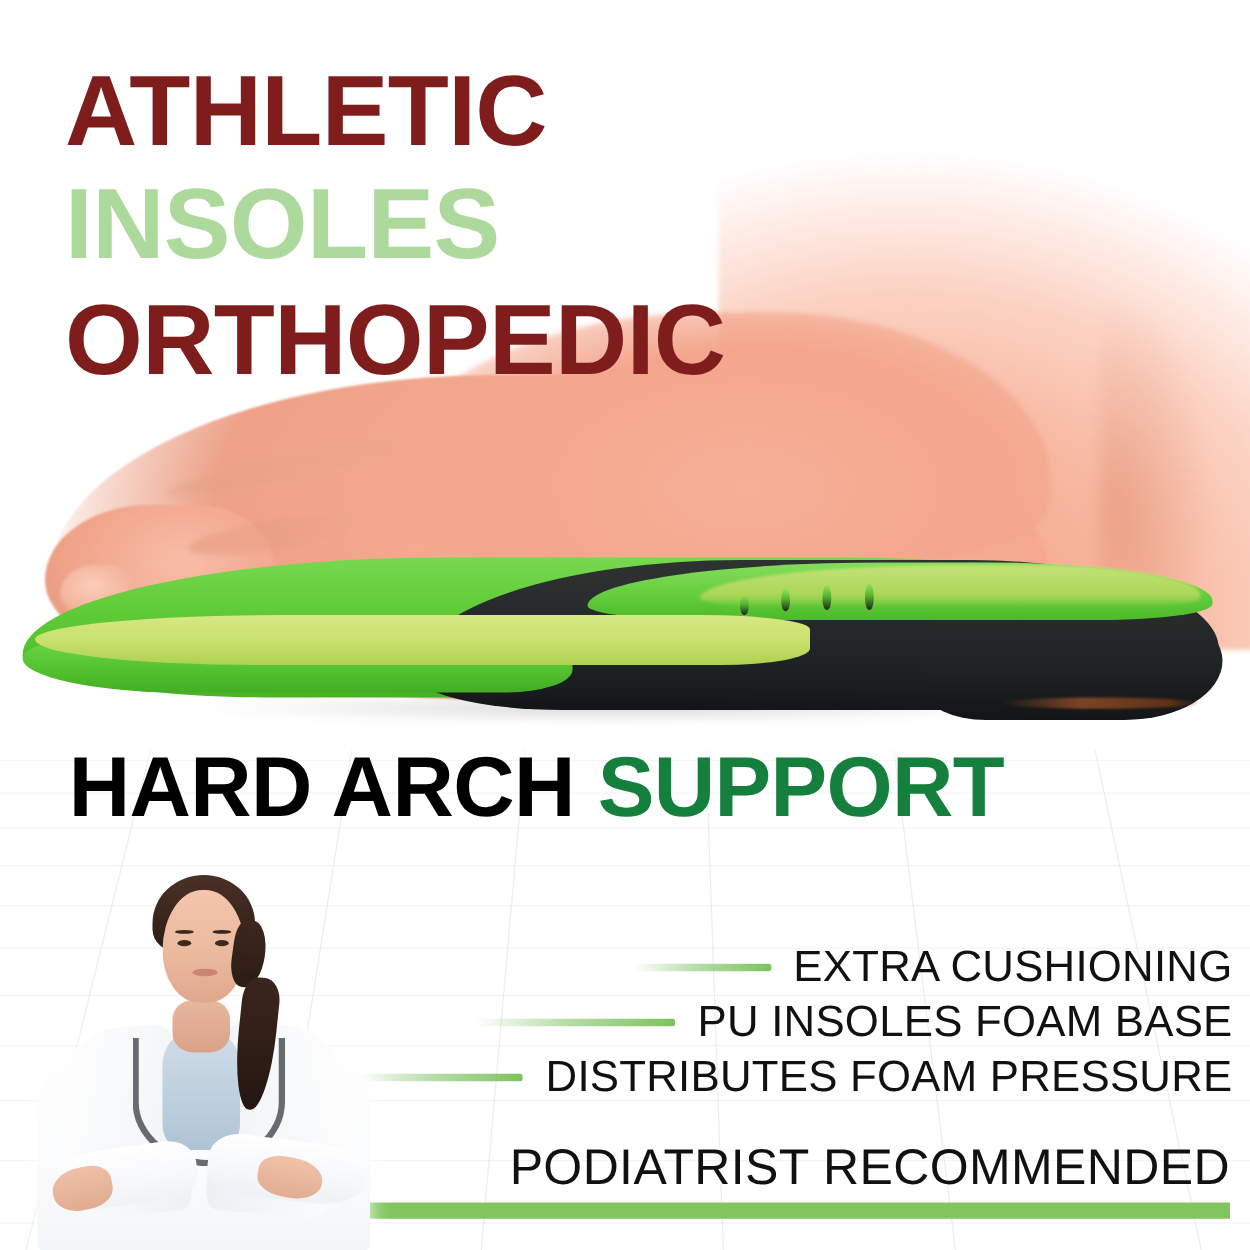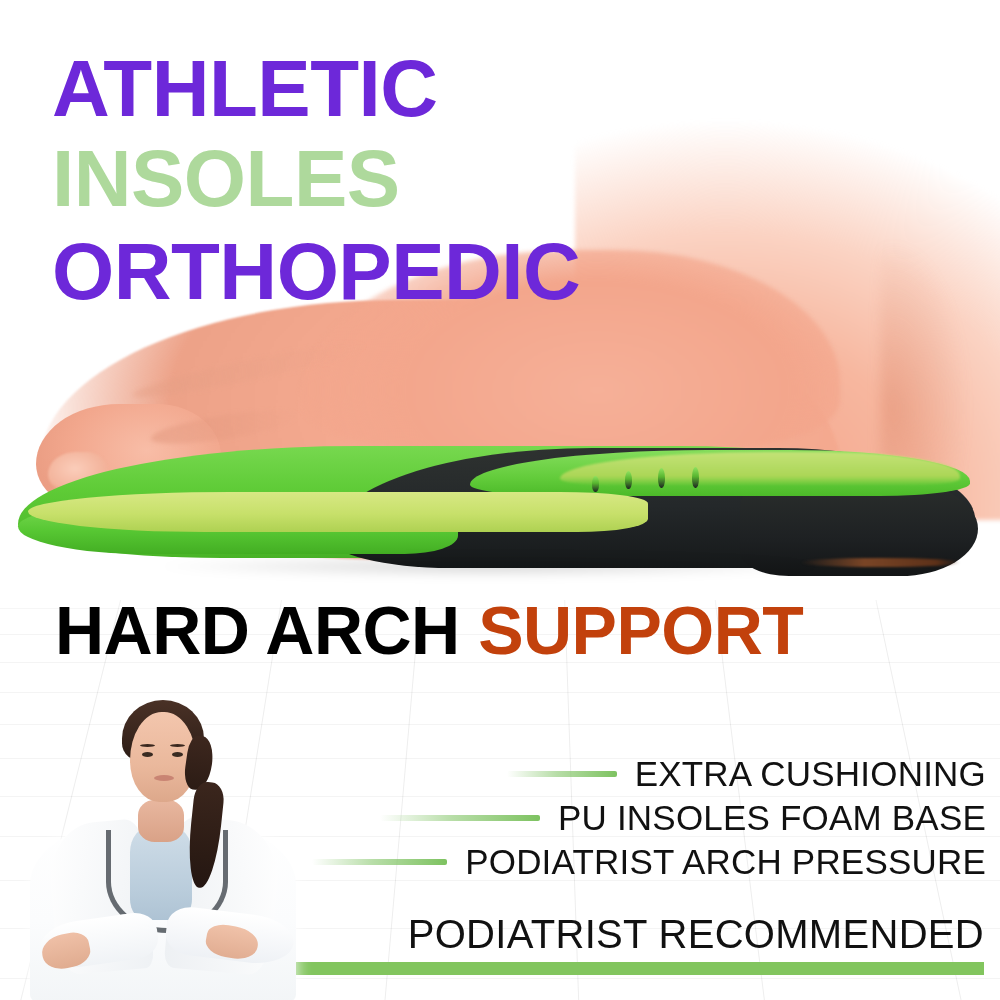--- a/index.html
+++ b/index.html
@@ -33,21 +33,21 @@
 
   
   .headline{
     position:absolute;left:52px;top:52px;width:720px;
     z-index:6;
   }
   .hl-line{
     font-weight:bold;
     letter-spacing:-0.5px;
     line-height:0.93;
-    color:#6d28d9;
+    color:#7f1d1d;
     white-space:nowrap;
   }
   .hl-1{font-size:80px;}
   .hl-2{font-size:80px;margin-top:18px;}
   .hl-3{
     font-size:80px;margin-top:16px;
     color:rgba(125,194,96,0.62);
   }
 
   
@@ -177,21 +177,21 @@
     filter:blur(4px);
   }
 
   
   .subhead{
     position:absolute;left:55px;top:596px;z-index:7;
     font-size:68px;font-weight:bold;letter-spacing:-0.5px;
     white-space:nowrap;line-height:1;
   }
   .subhead .blk{color:#000;}
-  .subhead .grn{color:#c2410c;}
+  .subhead .grn{color:#15803d;}
 
   
   .features{
     position:absolute;right:14px;top:752px;width:700px;z-index:7;
     text-align:right;
   }
   .feature-row{
     display:flex;align-items:center;justify-content:flex-end;
     height:44px;
   }
@@ -384,21 +384,21 @@
     <div class="feature-row">
       <span class="dash" style="width:110px"></span>
       <span class="feature-text">EXTRA CUSHIONING</span>
     </div>
     <div class="feature-row">
       <span class="dash" style="width:160px"></span>
       <span class="feature-text">PU INSOLES FOAM BASE</span>
     </div>
     <div class="feature-row">
       <span class="dash" style="width:135px"></span>
-      <span class="feature-text">PODIATRIST ARCH PRESSURE</span>
+      <span class="feature-text">DISTRIBUTES FOAM PRESSURE</span>
     </div>
   </div>
 
   <div class="podiatrist">PODIATRIST RECOMMENDED</div>
   <div class="green-bar"></div>
 
   <div class="doctor">
     <div class="d-coat"></div>
     <div class="d-coat-l"></div>
     <div class="d-coat-r"></div>

